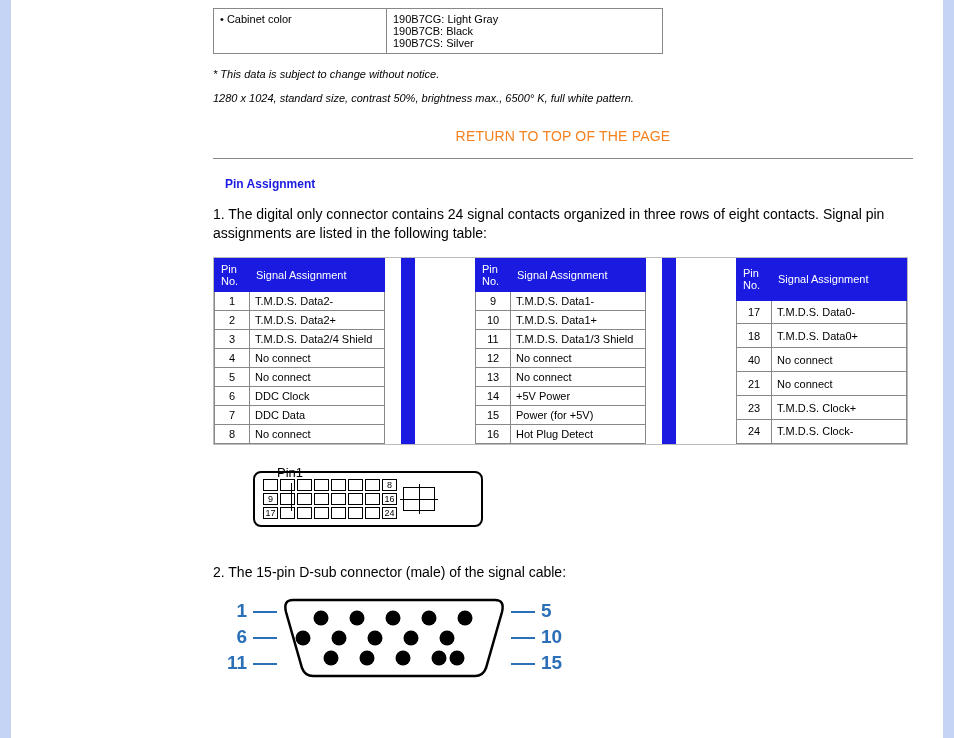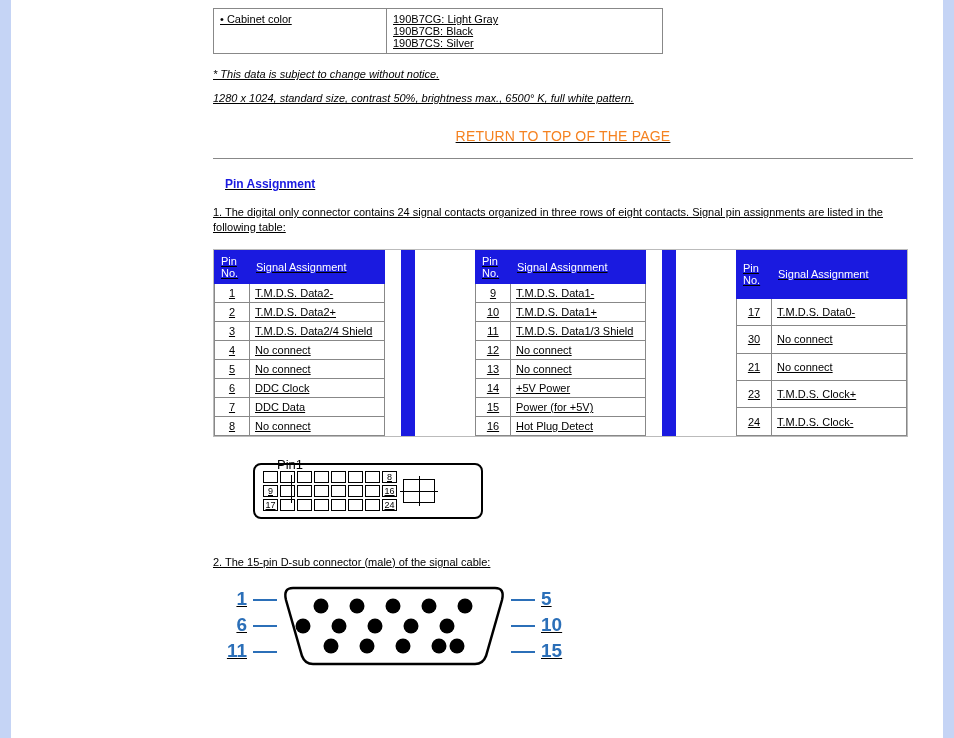--- a/index.html
+++ b/index.html
@@ -23,21 +23,20 @@
   .gap-left {
     width: 190px;
     flex: 0 0 190px;
     background: #fff;
   }
   .content {
     flex: 1;
     padding: 8px 30px 20px 12px;
     background: #fff;
     box-sizing: border-box;
-    text-decoration: underline;
   }
   .cabinet-table {
     border-collapse: collapse;
     width: 450px;
     border: 1px solid #888;
     margin-bottom: 14px;
   }
   .cabinet-table td {
     border: 1px solid #888;
     padding: 4px 6px;
@@ -65,21 +64,21 @@
     margin: 14px 0 18px 0;
   }
   .section-title {
     color: #1a1ae0;
     font-weight: bold;
     font-size: 12px;
     margin: 0 0 14px 0;
     padding-left: 12px;
   }
   .para {
-    font-size: 11px;
+    font-size: 14px;
     margin: 0 0 14px 0;
     line-height: 1.35;
   }
   .pin-wrapper {
     border: 1px solid #bbb;
     display: flex;
     gap: 16px;
     width: fit-content;
   }
   .pin-table {
@@ -365,21 +364,25 @@
         <tbody>
             <tr>
           <th class="pinno">Pin No.</th>
           <th class="sig">Signal Assignment</th>
         </tr>
         <tr>
               <td class="pinno">17</td>
               <td>T.M.D.S. Data0-</td>
             </tr>
         <tr>
-              <td class="pinno">30</td>
+              <td class="pinno">18</td>
+              <td>T.M.D.S. Data0+</td>
+            </tr>
+        <tr>
+              <td class="pinno">40</td>
               <td>No connect</td>
             </tr>
         <tr>
               <td class="pinno">21</td>
               <td>No connect</td>
             </tr>
         <tr>
               <td class="pinno">23</td>
               <td>T.M.D.S. Clock+</td>
             </tr>

